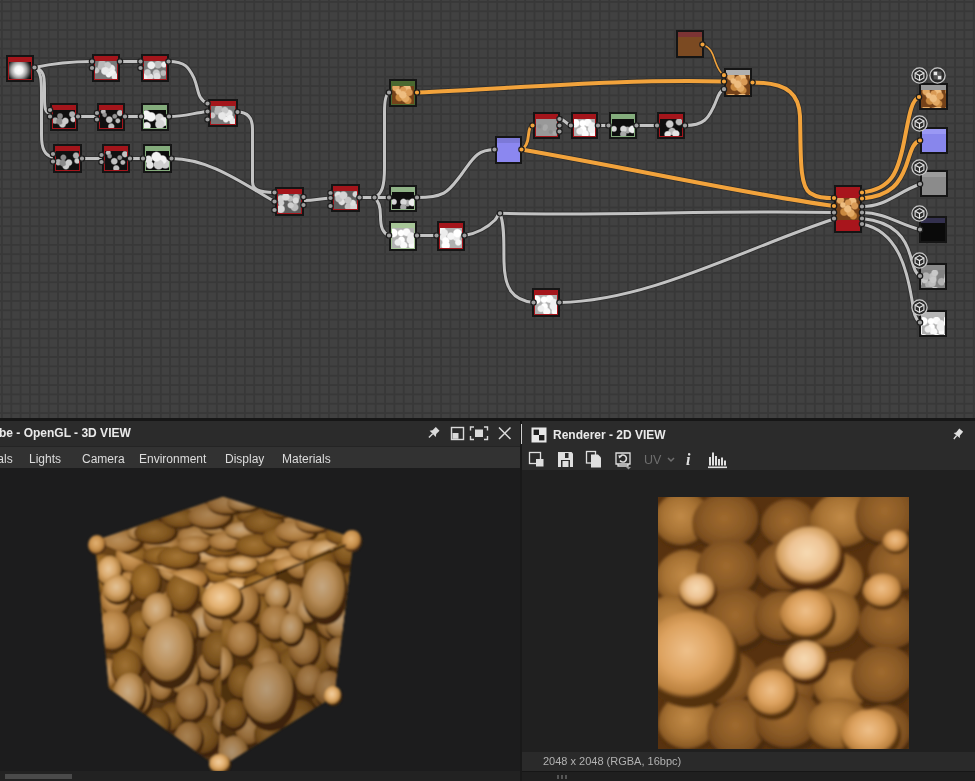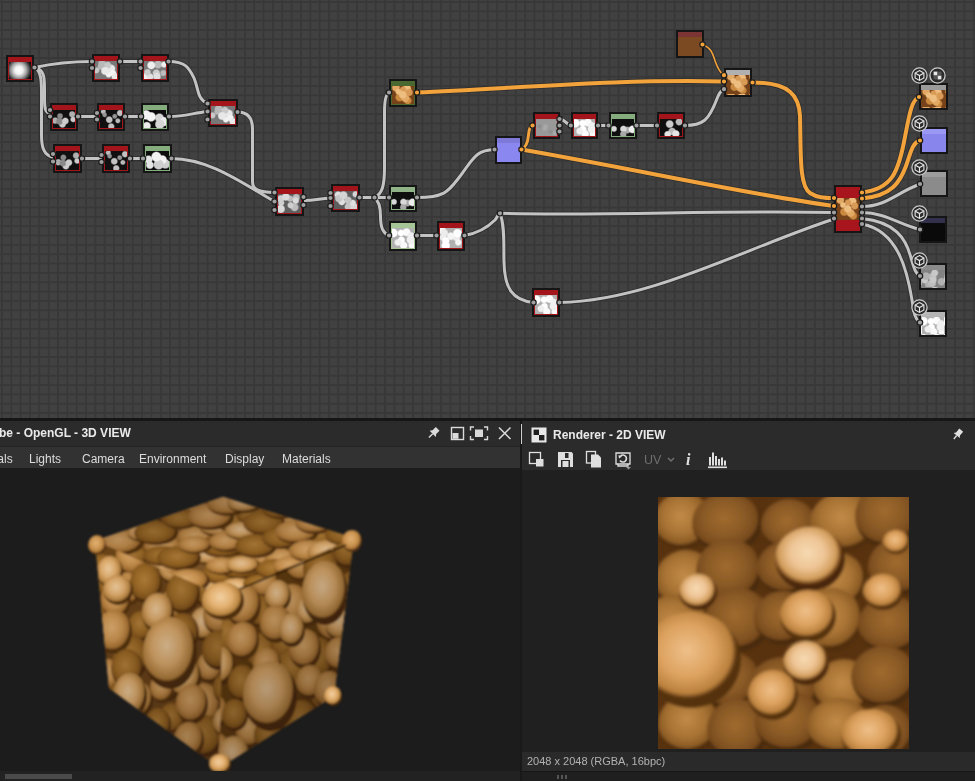--- a/index.html
+++ b/index.html
@@ -837,19 +837,19 @@
 <ellipse cx="150" cy="119" rx="28" ry="26" fill="url(#q2)"></ellipse>
 <ellipse cx="148" cy="166" rx="23" ry="22" fill="url(#q1)"></ellipse>
 <ellipse cx="115" cy="198" rx="25" ry="25" fill="url(#q2)"></ellipse>
 <ellipse cx="238" cy="45" rx="13" ry="12" fill="url(#q2)"></ellipse>
 <ellipse cx="213" cy="238" rx="30" ry="26" fill="url(#q2)"></ellipse>
 
 </g>
 </svg>
       </div>
   <div id="p2dstatus">
-        <span style="position:absolute;left:5px;top:3px;text-align:right;">2048 x 2048 (RGBA, 16bpc)</span>
+        <span style="position:absolute;left:21px;top:3px;text-align:right;">2048 x 2048 (RGBA, 16bpc)</span>
       </div>
   <div id="p2dscroll">
         <div class="grip"></div>
       </div>
  </div>
 </div>
 
 </body></html>

